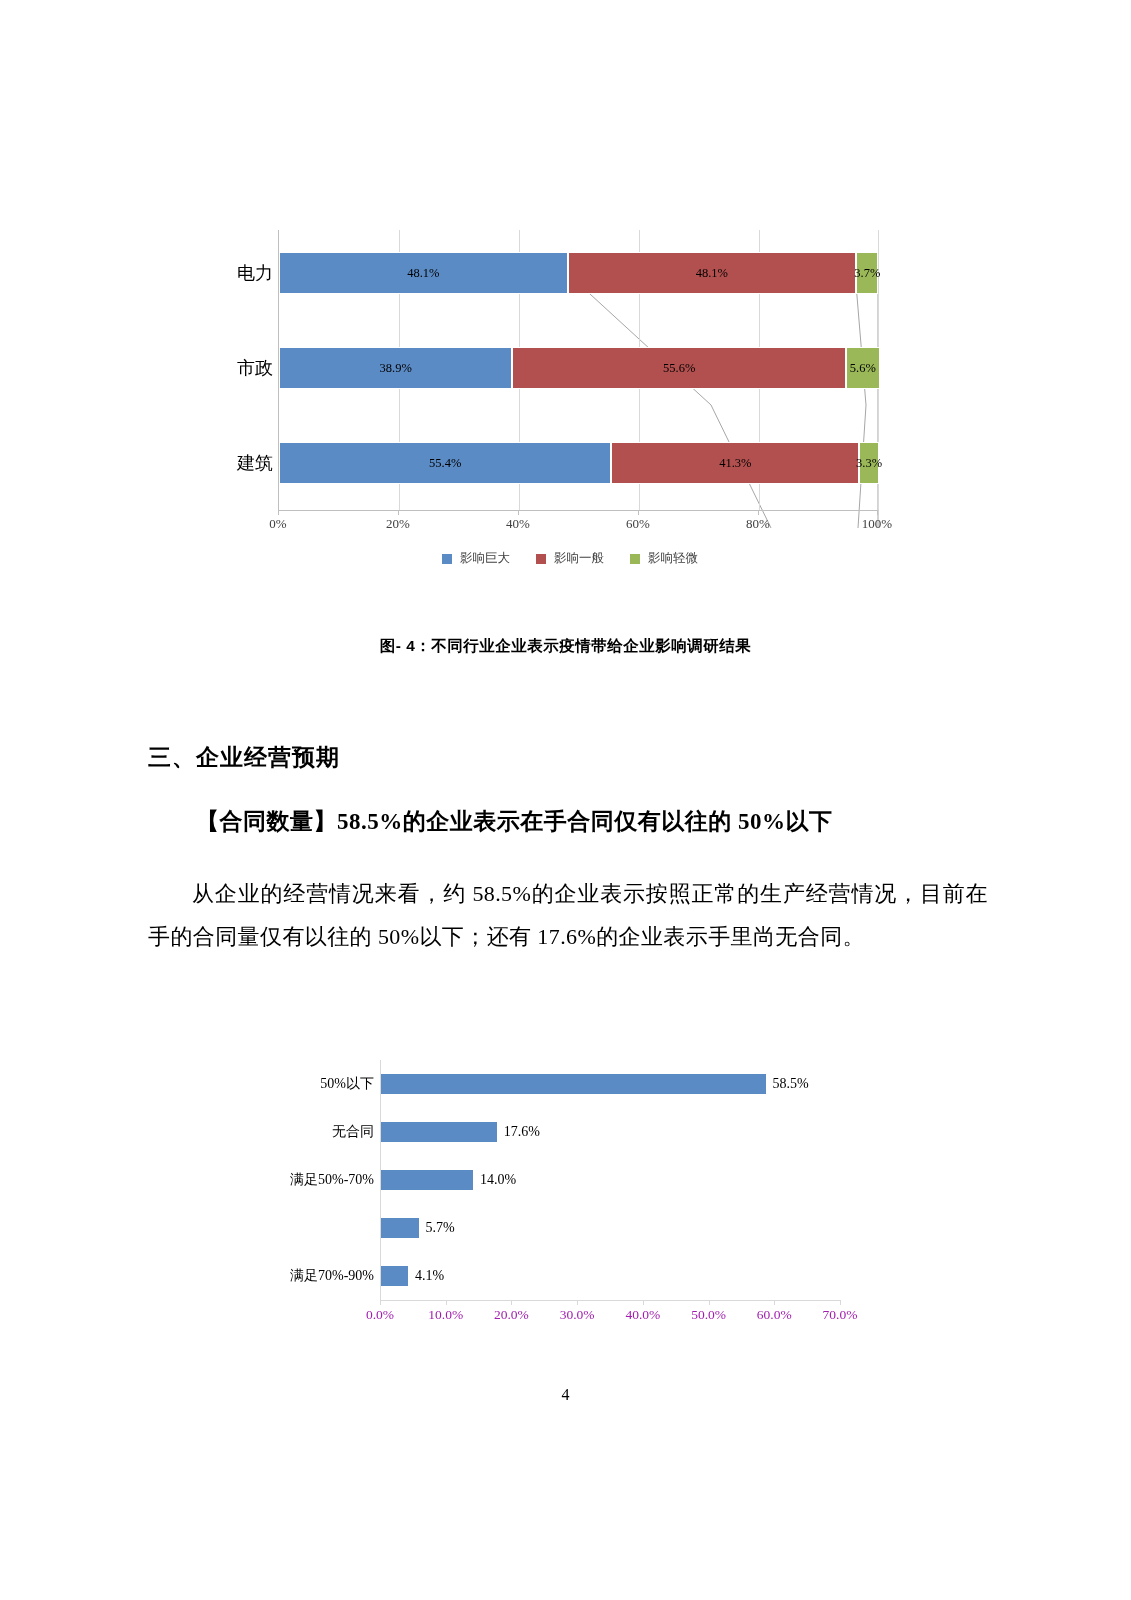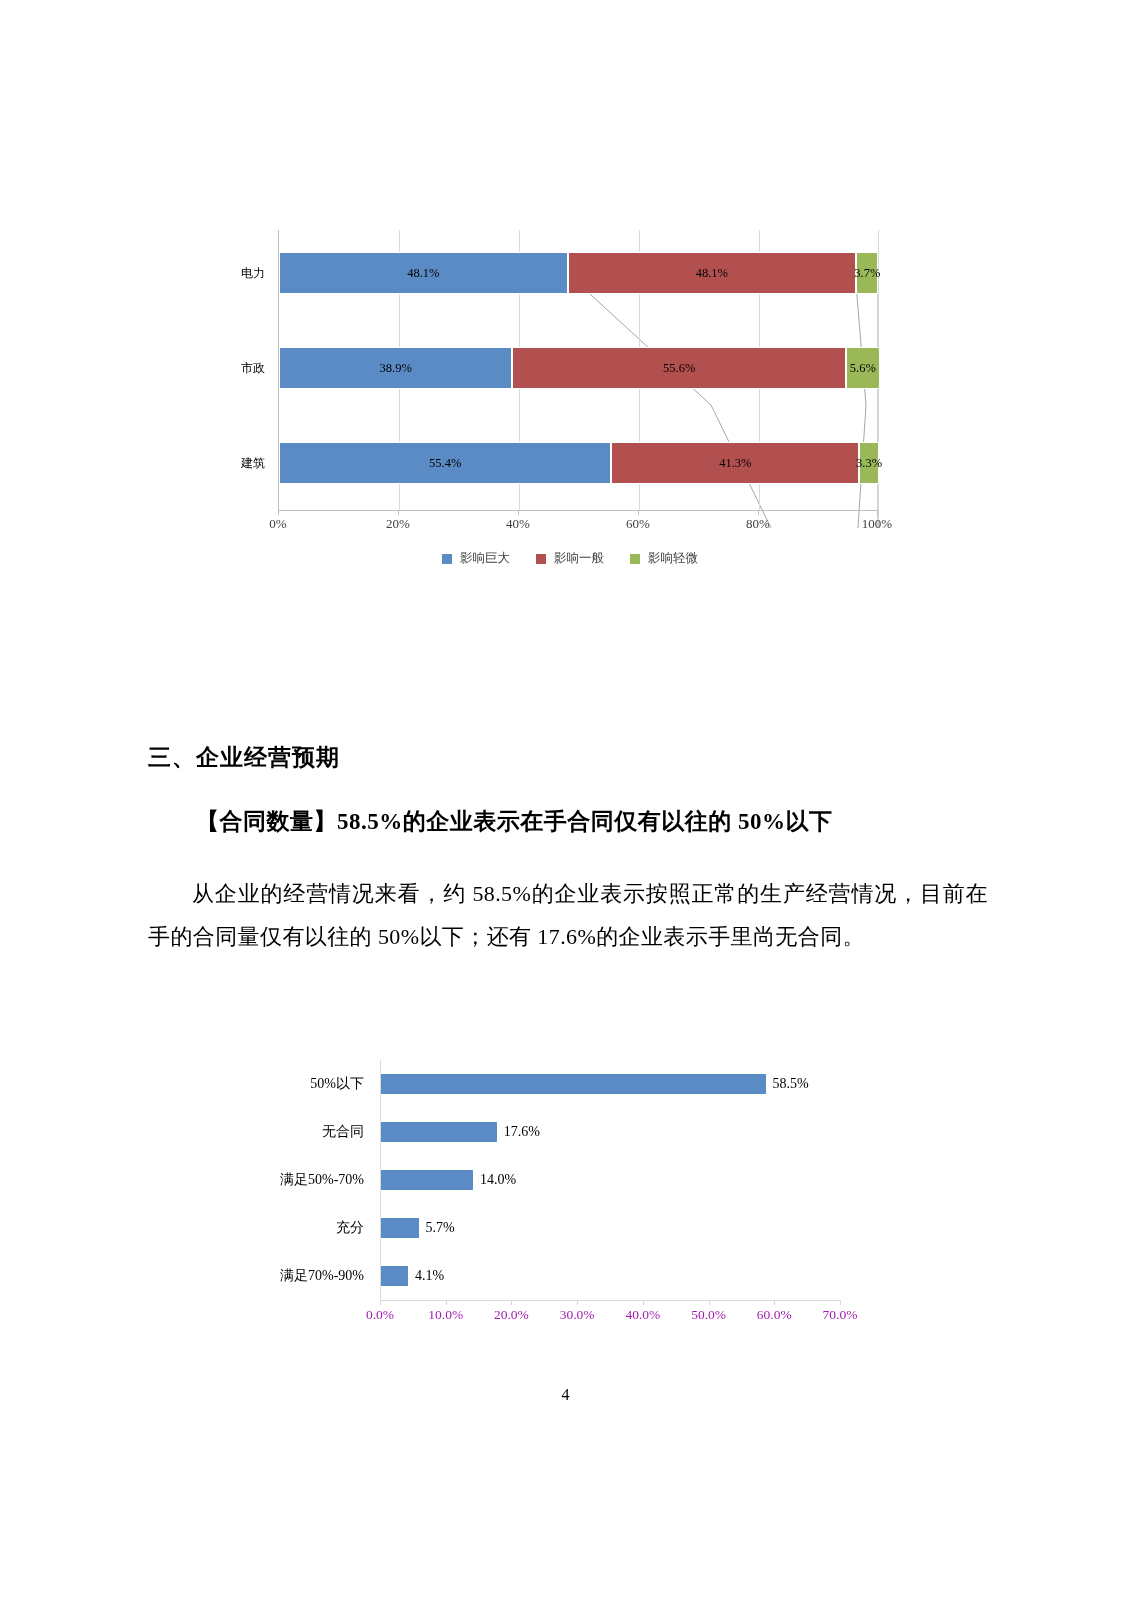--- a/index.html
+++ b/index.html
@@ -63,25 +63,25 @@
     display: flex;
     align-items: center;
     justify-content: center;
     white-space: nowrap;
   }
   .c1-cat {
     position: absolute;
     right: 100%;
     width: 74px;
     height: 42px;
-    margin-right: 14px;
+    margin-right: 6px;
     display: flex;
     align-items: center;
     justify-content: flex-end;
-    font-size: 12px;
+    font-size: 18px;
     font-family: "Liberation Serif", serif;
   }
   .c1-axis {
     position: absolute;
     left: 78px;
     top: 300px;
     width: 600px;
     height: 26px;
   }
   .c1-tick {
@@ -193,21 +193,21 @@
     left: 0;
     top: 14px;
     height: 20px;
     background: #5b8bc5;
   }
   .c2-cat {
     position: absolute;
     right: 100%;
     width: 172px;
     height: 48px;
-    margin-right: 17px;
+    margin-right: 7px;
     display: flex;
     align-items: center;
     justify-content: flex-end;
     font-size: 14px;
     font-family: "Liberation Serif", serif;
   }
   .c2-val {
     position: absolute;
     top: 14px;
     height: 20px;
@@ -333,20 +333,21 @@
         <span class="legend-swatch" style="background:#b2504f"></span>
         <span>影响一般</span>
       </span>
       <span class="legend-item">
         <span class="legend-swatch" style="background:#9ab857"></span>
         <span>影响轻微</span>
       </span>
     </div>
   </div>
 
+  <div class="caption">图- 4：不同行业企业表示疫情带给企业影响调研结果</div>
 
   <div class="h2">三、企业经营预期</div>
   <div class="h3">【合同数量】58.5%的企业表示在手合同仅有以往的 50%以下</div>
   <div class="para">从企业的经营情况来看，约 58.5%的企业表示按照正常的生产经营情况，目前在手的合同量仅有以往的 50%以下；还有 17.6%的企业表示手里尚无合同。</div>
 
   <div class="chart2">
     <div class="c2-plot">
 
       <div class="c2-row" style="top:0px">
         <div class="c2-cat">50%以下</div>
@@ -360,21 +361,20 @@
         <div class="c2-val" style="left:115.7px">17.6%</div>
       </div>
 
       <div class="c2-row" style="top:96px">
         <div class="c2-cat">满足50%-70%</div>
         <div class="c2-bar" style="width:92px"></div>
         <div class="c2-val" style="left:92px">14.0%</div>
       </div>
 
       <div class="c2-row" style="top:144px">
-        <div class="c2-cat">充分</div>
         <div class="c2-bar" style="width:37.5px"></div>
         <div class="c2-val" style="left:37.5px">5.7%</div>
       </div>
 
       <div class="c2-row" style="top:192px">
         <div class="c2-cat">满足70%-90%</div>
         <div class="c2-bar" style="width:27px"></div>
         <div class="c2-val" style="left:27px">4.1%</div>
       </div>
     </div>

